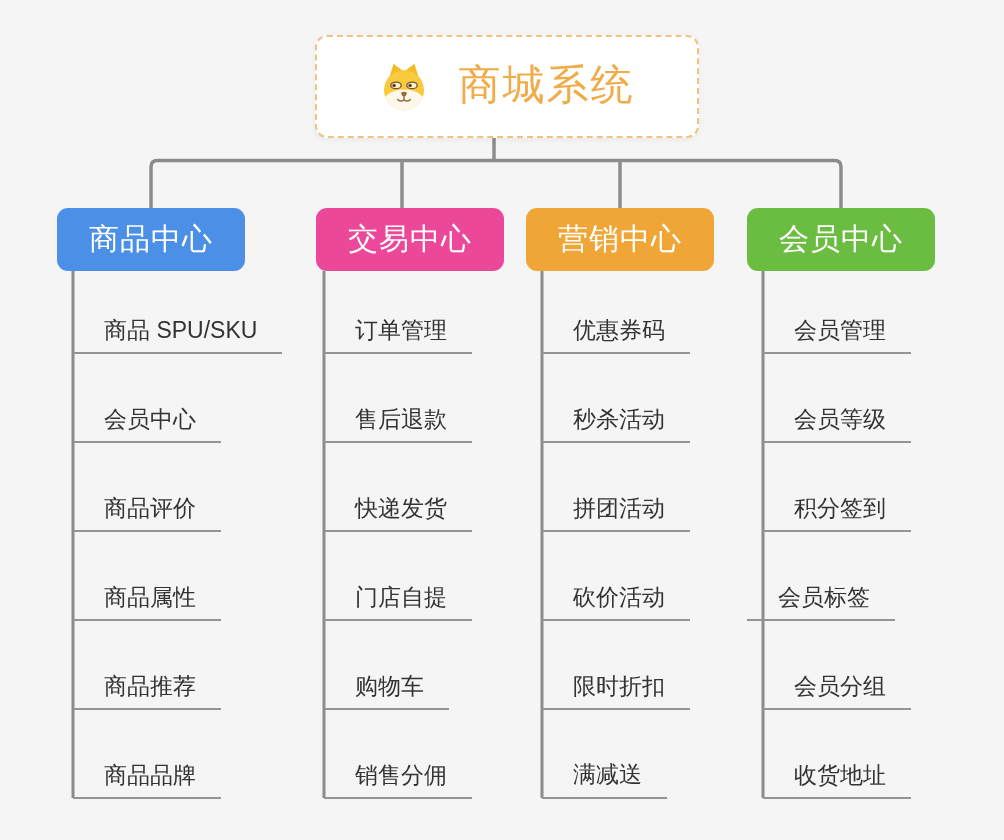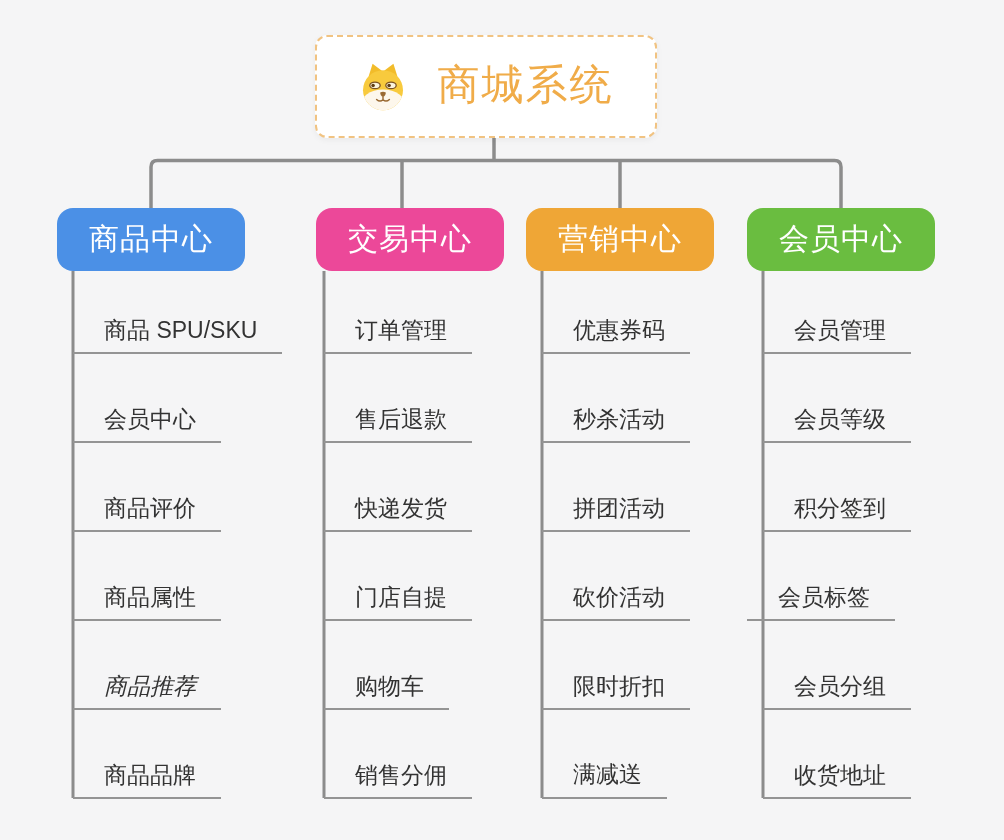--- a/index.html
+++ b/index.html
@@ -13,31 +13,31 @@
   *{box-sizing:border-box;}
   html,body{margin:0;padding:0;}
   body{
     width:1004px;height:840px;position:relative;overflow:hidden;
     background:var(--bg);
     font-family:"Liberation Sans","DejaVu Sans",sans-serif;
   }
   .canvas{position:absolute;inset:0;}
   svg.connectors{position:absolute;left:0;top:0;pointer-events:none;}
   .root-node{
-    position:absolute;left:315px;top:35px;width:342px;height:103px;
+    position:absolute;left:315px;top:35px;width:384px;height:103px;
     background:#ffffff;border:2px dashed var(--root-border);border-radius:12px;
     display:flex;align-items:center;justify-content:center;gap:31px;
     box-shadow:0 2px 6px rgba(0,0,0,0.05);
   }
   .root-title{
     font-size:42px;color:var(--root-text);letter-spacing:2px;line-height:1;
     padding-bottom:4px;
   }
   .branch-header{
-    position:absolute;top:208px;width:188px;height:63px;border-radius:16px;
+    position:absolute;top:208px;width:188px;height:63px;border-radius:11px;
     color:#ffffff;font-size:30px;letter-spacing:1px;
     display:flex;align-items:center;justify-content:center;
   }
   .leaf{
     position:absolute;white-space:nowrap;
     font-size:23px;color:var(--leaf-text);line-height:28px;
     padding:0 25px 8px 31px;
     border-bottom:2px solid var(--underline);
   }
 </style>
@@ -85,21 +85,21 @@
     </span>
     <span class="root-title">商城系统</span>
   </div>
 
   <div id="branches">
       <div class="branch-header" style="left: 57px; background: rgb(75, 144, 230);">商品中心</div>
       <div class="leaf" style="left: 73px; top: 316px;">商品 SPU/SKU</div>
       <div class="leaf" style="left: 73px; top: 405px;">会员中心</div>
       <div class="leaf" style="left: 73px; top: 494px;">商品评价</div>
       <div class="leaf" style="left: 73px; top: 583px;">商品属性</div>
-      <div class="leaf" style="left: 73px; top: 672px; font-style: italic;">商品推荐</div>
+      <div class="leaf" style="left: 73px; top: 672px;">商品推荐</div>
       <div class="leaf" style="left: 73px; top: 761px;">商品品牌</div>
       <div class="branch-header" style="left: 316px; background: #ec4899;">交易中心</div>
       <div class="leaf" style="left: 324px; top: 316px;">订单管理</div>
       <div class="leaf" style="left: 324px; top: 405px;">售后退款</div>
       <div class="leaf" style="left: 324px; top: 494px;">快递发货</div>
       <div class="leaf" style="left: 324px; top: 583px;">门店自提</div>
       <div class="leaf" style="left: 324px; top: 672px;">购物车</div>
       <div class="leaf" style="left: 324px; top: 761px;">销售分佣</div>
       <div class="branch-header" style="left: 526px; background: rgb(239, 166, 54);">营销中心</div>
       <div class="leaf" style="left: 542px; top: 316px;">优惠券码</div>

